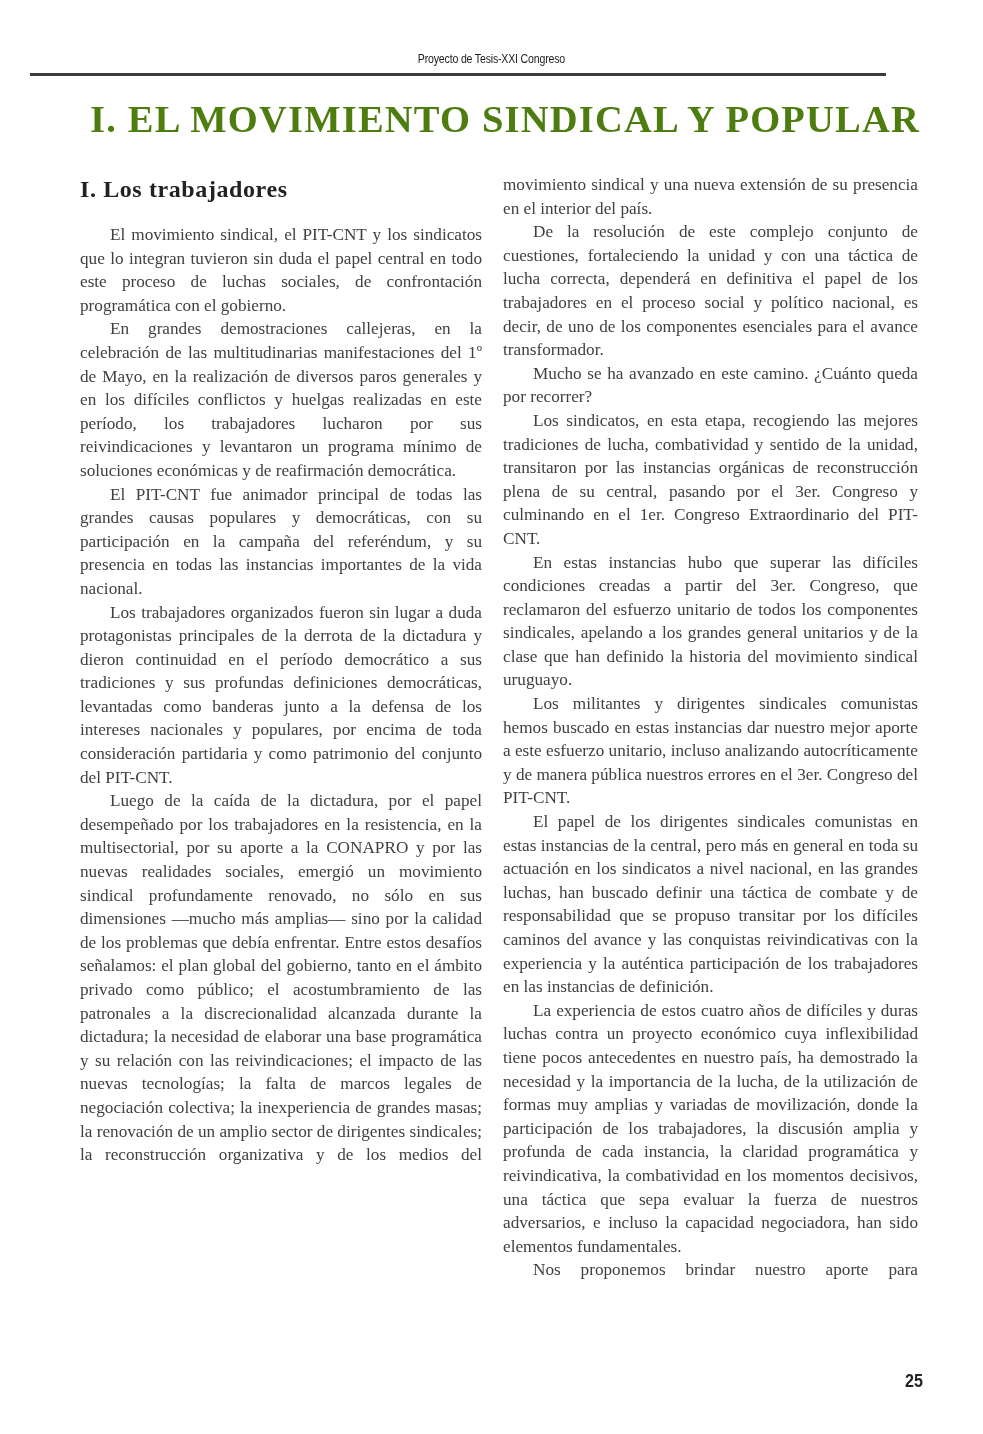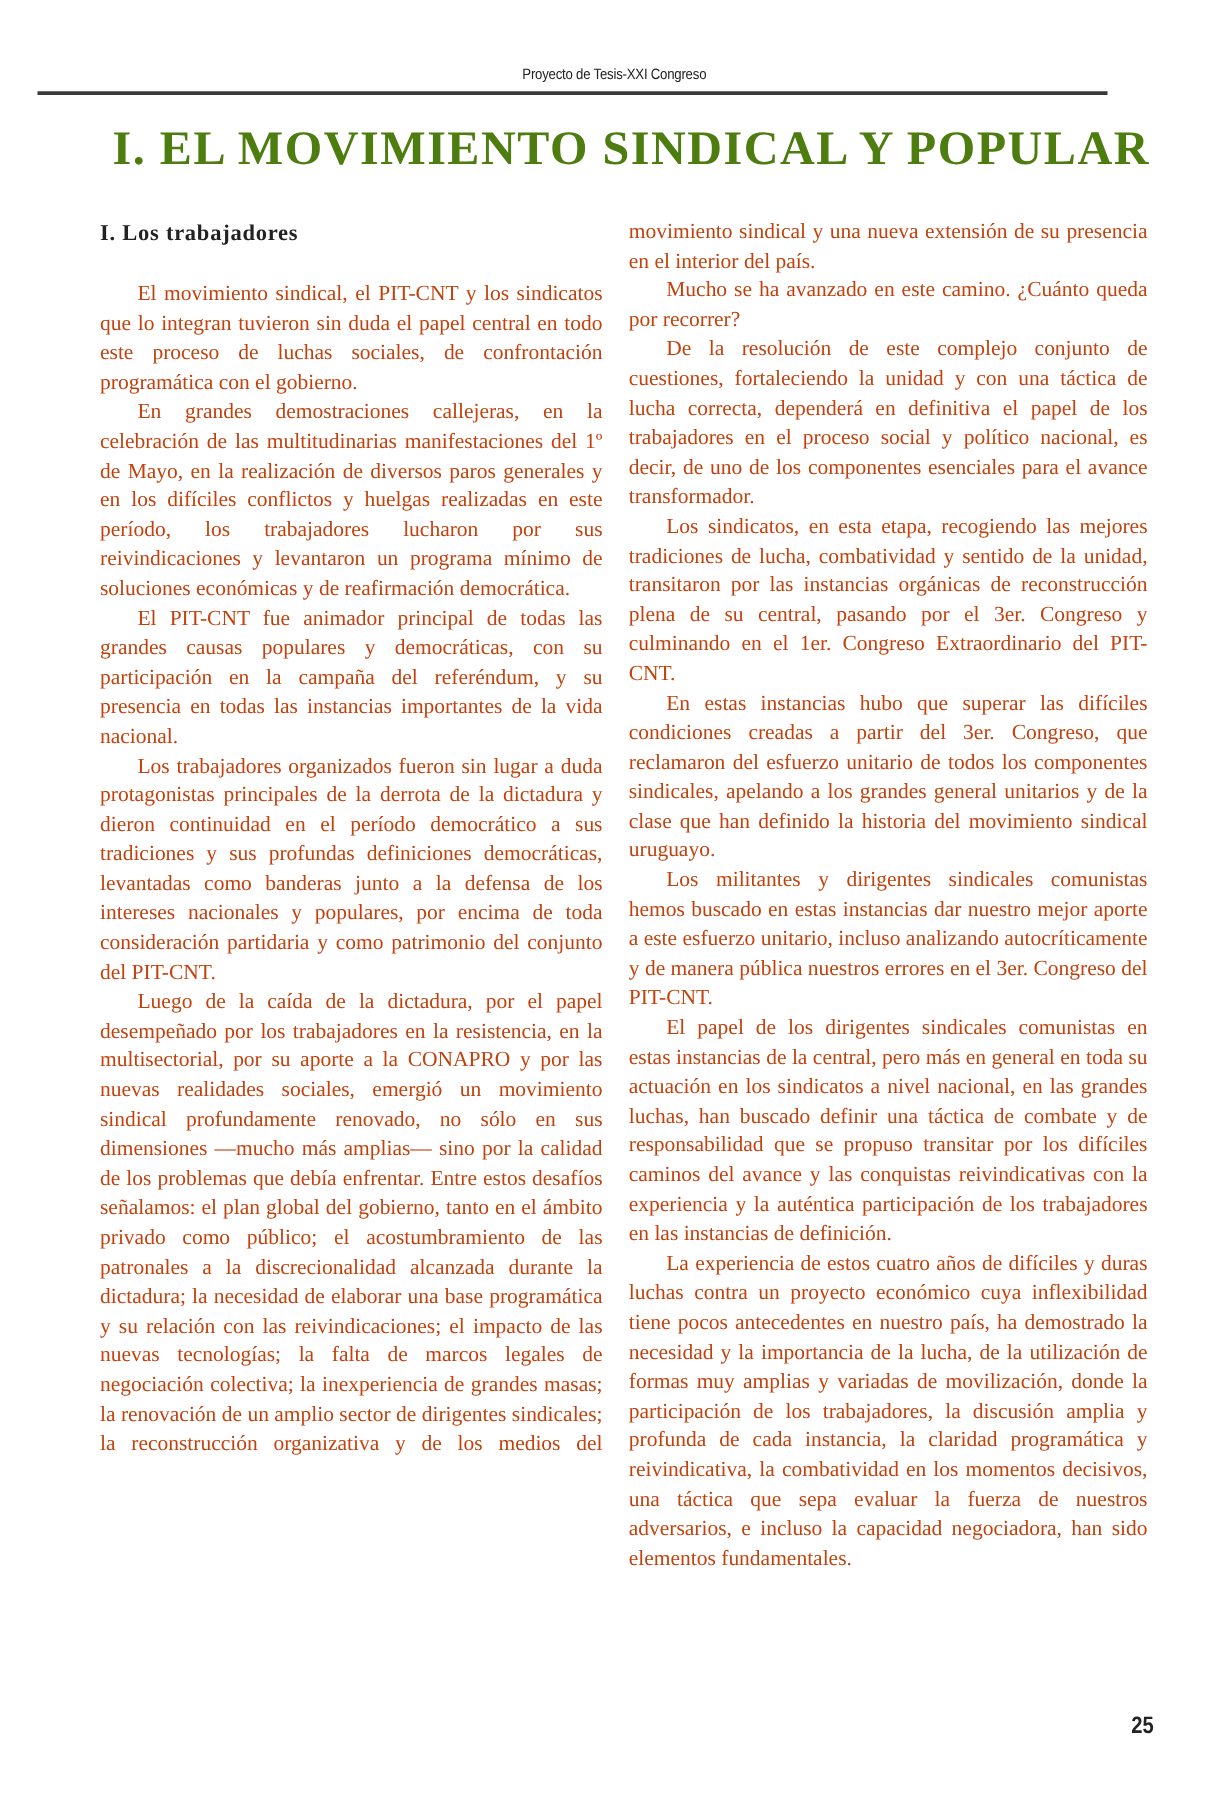--- a/index.html
+++ b/index.html
@@ -13,27 +13,27 @@
     position: absolute; top: 73px; left: 30px; width: 856px; height: 3px;
     background: #3a3a3a;
   }
   .chapter-title {
     position: absolute; top: 96px; left: 90px; width: 820px; margin: 0;
     font-family: "Liberation Serif", serif; font-weight: bold; font-size: 38.5px;
     color: #4d7c0f; letter-spacing: 1.2px; white-space: nowrap; line-height: 1.2;
   }
   .col {
     position: absolute; font-family: "Liberation Serif", serif; font-size: 17.2px;
-    line-height: 23.6px; text-align: justify; color: #c2410c;
+    line-height: 23.6px; text-align: justify; color: #404040;
   }
   .col-left { top: 223px; left: 80px; width: 402px; }
   .col-right { top: 173px; left: 503px; width: 415px; }
   .section-heading {
     position: absolute; top: 176px; left: 80px; margin: 0;
-    font-family: "Liberation Serif", serif; font-weight: bold; font-size: 18px;
+    font-family: "Liberation Serif", serif; font-weight: bold; font-size: 24px;
     letter-spacing: 0.6px; color: #222;
   }
   .col p { margin: 0; text-indent: 30px; hyphens: none; }
   .col p.cont { text-indent: 0; }
   .col p.last-open { text-align-last: justify; }
   .page-number {
     position: absolute; top: 1370px; left: 905px;
     font-family: "Liberation Sans", sans-serif; font-weight: bold; font-size: 19px;
     color: #222; transform: scaleX(0.85); transform-origin: left top;
   }
@@ -51,22 +51,23 @@
 <div class="col col-left">
   <p>El movimiento sindical, el PIT-CNT y los sindicatos que lo integran tuvieron sin duda el papel central en todo este proceso de luchas sociales, de confrontación programática con el gobierno.</p>
   <p>En grandes demostraciones callejeras, en la celebración de las multitudinarias manifestaciones del 1º de Mayo, en la realización de diversos paros generales y en los difíciles conflictos y huelgas realizadas en este período, los trabajadores lucharon por sus reivindicaciones y levantaron un programa mínimo de soluciones económicas y de reafirmación democrática.</p>
   <p>El PIT-CNT fue animador principal de todas las grandes causas populares y democráticas, con su participación en la campaña del referéndum, y su presencia en todas las instancias importantes de la vida nacional.</p>
   <p>Los trabajadores organizados fueron sin lugar a duda protagonistas principales de la derrota de la dictadura y dieron continuidad en el período democrático a sus tradiciones y sus profundas definiciones democráticas, levantadas como banderas junto a la defensa de los intereses nacionales y populares, por encima de toda consideración partidaria y como patrimonio del conjunto del PIT-CNT.</p>
   <p class="last-open">Luego de la caída de la dictadura, por el papel desempeñado por los trabajadores en la resistencia, en la multisectorial, por su aporte a la CONAPRO y por las nuevas realidades sociales, emergió un movimiento sindical profundamente renovado, no sólo en sus dimensiones —mucho más amplias— sino por la calidad de los problemas que debía enfrentar. Entre estos desafíos señalamos: el plan global del gobierno, tanto en el ámbito privado como público; el acostumbramiento de las patronales a la discrecionalidad alcanzada durante la dictadura; la necesidad de elaborar una base programática y su relación con las reivindicaciones; el impacto de las nuevas tecnologías; la falta de marcos legales de negociación colectiva; la inexperiencia de grandes masas; la renovación de un amplio sector de dirigentes sindicales; la reconstrucción organizativa y de los medios del</p>
 </div>
 
 <div class="col col-right">
   <p class="cont">movimiento sindical y una nueva extensión de su presencia en el interior del país.</p>
+  <p>De la resolución de este complejo conjunto de cuestiones, fortaleciendo la unidad y con una táctica de lucha correcta, dependerá en definitiva el papel de los trabajadores en el proceso social y político nacional, es decir, de uno de los componentes esenciales para el avance transformador.</p>
   <p>Mucho se ha avanzado en este camino. ¿Cuánto queda por recorrer?</p>
-  <p>De la resolución de este complejo conjunto de cuestiones, fortaleciendo la unidad y con una táctica de lucha correcta, dependerá en definitiva el papel de los trabajadores en el proceso social y político nacional, es decir, de uno de los componentes esenciales para el avance transformador.</p>
   <p>Los sindicatos, en esta etapa, recogiendo las mejores tradiciones de lucha, combatividad y sentido de la unidad, transitaron por las instancias orgánicas de reconstrucción plena de su central, pasando por el 3er. Congreso y culminando en el 1er. Congreso Extraordinario del PIT-CNT.</p>
   <p>En estas instancias hubo que superar las difíciles condiciones creadas a partir del 3er. Congreso, que reclamaron del esfuerzo unitario de todos los componentes sindicales, apelando a los grandes general unitarios y de la clase que han definido la historia del movimiento sindical uruguayo.</p>
   <p>Los militantes y dirigentes sindicales comunistas hemos buscado en estas instancias dar nuestro mejor aporte a este esfuerzo unitario, incluso analizando autocríticamente y de manera pública nuestros errores en el 3er. Congreso del PIT-CNT.</p>
   <p>El papel de los dirigentes sindicales comunistas en estas instancias de la central, pero más en general en toda su actuación en los sindicatos a nivel nacional, en las grandes luchas, han buscado definir una táctica de combate y de responsabilidad que se propuso transitar por los difíciles caminos del avance y las conquistas reivindicativas con la experiencia y la auténtica participación de los trabajadores en las instancias de definición.</p>
   <p>La experiencia de estos cuatro años de difíciles y duras luchas contra un proyecto económico cuya inflexibilidad tiene pocos antecedentes en nuestro país, ha demostrado la necesidad y la importancia de la lucha, de la utilización de formas muy amplias y variadas de movilización, donde la participación de los trabajadores, la discusión amplia y profunda de cada instancia, la claridad programática y reivindicativa, la combatividad en los momentos decisivos, una táctica que sepa evaluar la fuerza de nuestros adversarios, e incluso la capacidad negociadora, han sido elementos fundamentales.</p>
+  <p class="last-open">Nos proponemos brindar nuestro aporte para</p>
 </div>
 
 <div class="page-number">25</div>
 
 </body></html>

